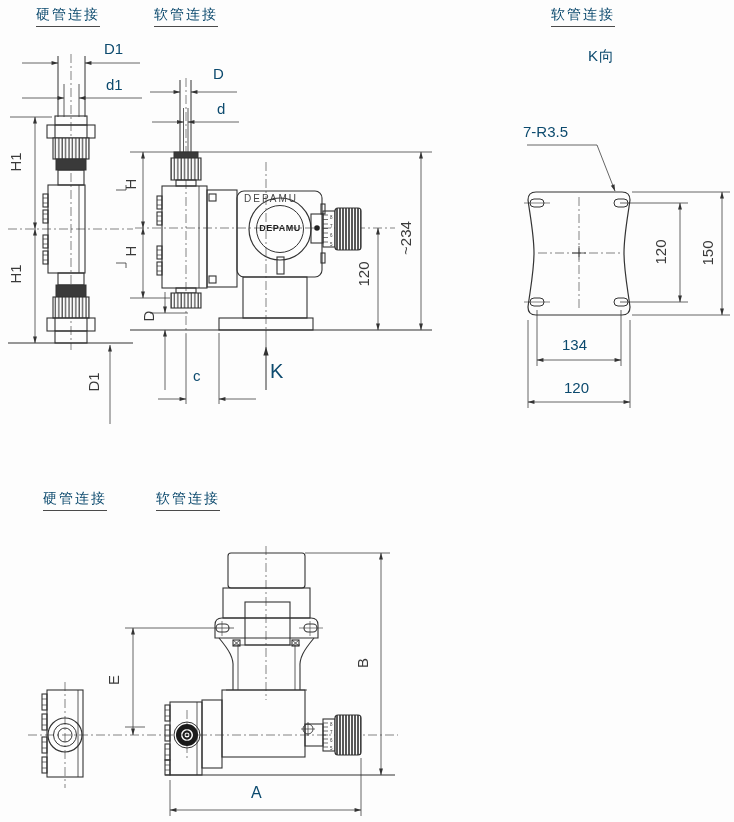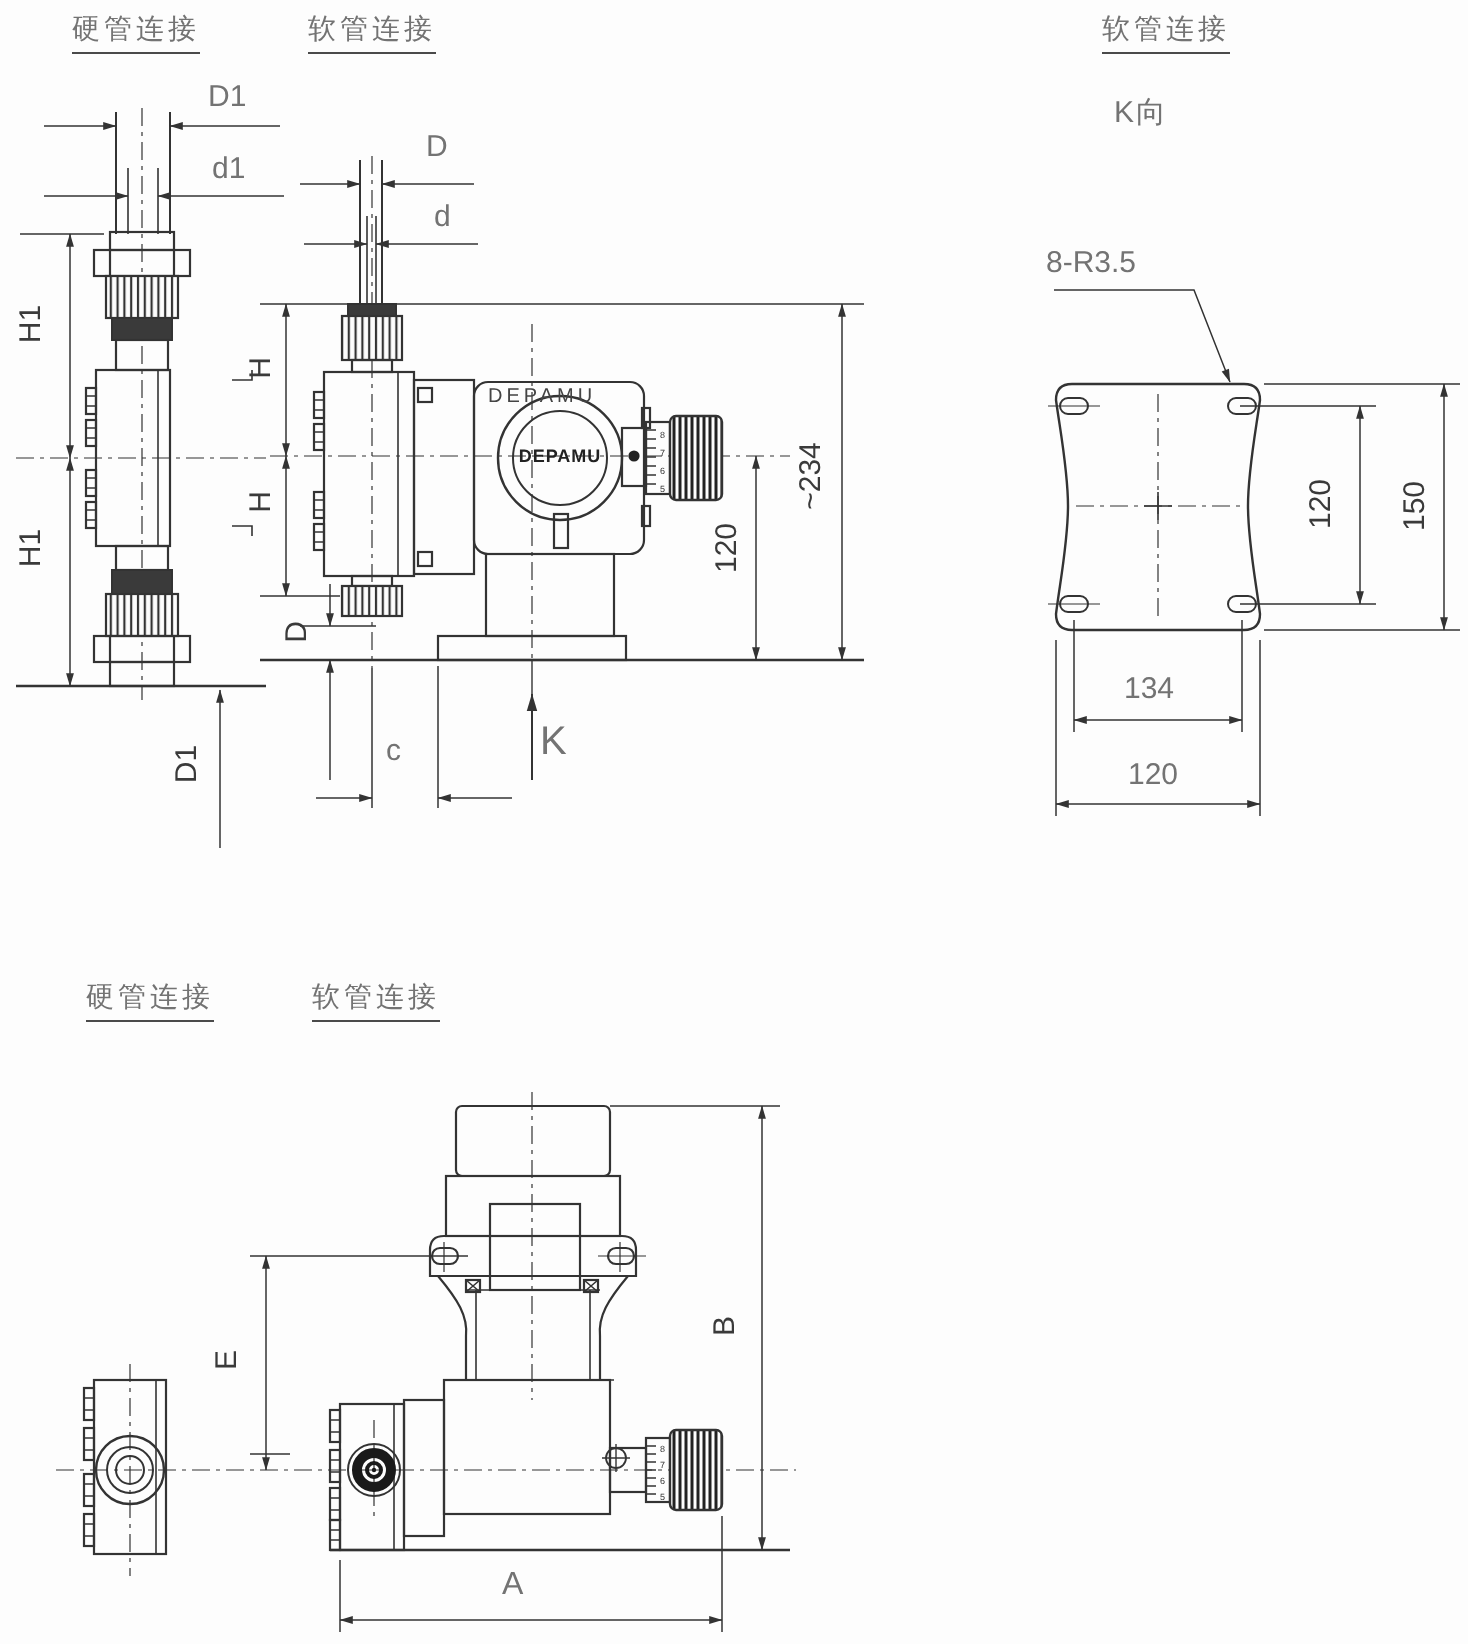--- a/index.html
+++ b/index.html
@@ -1,19 +1,19 @@
 <!DOCTYPE html>
 <html><head>
 <meta charset="utf-8">
 <style>
   html,body{margin:0;padding:0;background:#fff;}
   #stage{position:relative;width:734px;height:822px;background:#fdfdfd;overflow:hidden;
          font-family:"Liberation Sans",sans-serif;color:#333;}
   svg{position:absolute;left:0;top:0;}
-  .lab{position:absolute;white-space:nowrap;color:#737373;}
+  .lab{position:absolute;white-space:nowrap;color:#0c4a6e;}
   .title{font-size:14px;letter-spacing:2px;border-bottom:1px solid #4a4a4a;padding-bottom:2px;}
   .sub{font-size:15px;letter-spacing:1px;}
   .hlab{font-size:15px;}
   .rlab{position:absolute;width:44px;height:16px;line-height:16px;text-align:center;
         font-size:15px;transform:rotate(-90deg);white-space:nowrap;color:#3a3a3a;}
   .big{font-size:20px;}
   .brand{font-size:10px;letter-spacing:2px;color:#444;}
   .brand2{font-size:9px;font-weight:bold;letter-spacing:.5px;width:54px;text-align:center;color:#222;}
 </style>
 </head>
@@ -266,40 +266,40 @@
   <text x="330" y="742">6</text>
   <text x="330" y="750">5</text>
 </g>
 
 </g>
 </svg>
 
 <div class="lab title" style="left:36px;top:6px;">硬管连接</div>
 <div class="lab title" style="left:154px;top:6px;">软管连接</div>
 <div class="lab title" style="left:551px;top:6px;">软管连接</div>
-<div class="lab sub" style="left:557px;top:47px;">K向</div>
+<div class="lab sub" style="left:588px;top:47px;">K向</div>
 
 <div class="lab hlab" style="left:104px;top:40px;">D1</div>
 <div class="lab hlab" style="left:106px;top:76px;">d1</div>
 <div class="lab hlab" style="left:213px;top:65px;">D</div>
 <div class="lab hlab" style="left:217px;top:100px;">d</div>
 
 <div class="rlab" style="left:-6px;top:154px;">H1</div>
 <div class="rlab" style="left:-6px;top:266px;">H1</div>
 <div class="rlab" style="left:109px;top:176px;">H</div>
 <div class="rlab" style="left:109px;top:243px;">H</div>
 <div class="rlab" style="left:384px;top:230px;">~234</div>
 <div class="rlab" style="left:342px;top:266px;">120</div>
 <div class="rlab" style="left:127px;top:308px;">D</div>
 <div class="rlab" style="left:72px;top:374px;">D1</div>
 
 <div class="lab hlab" style="left:193px;top:367px;">c</div>
 <div class="lab big" style="left:270px;top:360px;">K</div>
 
-<div class="lab hlab" style="left:523px;top:123px;">8-R3.5</div>
+<div class="lab hlab" style="left:523px;top:123px;">7-R3.5</div>
 <div class="rlab" style="left:639px;top:244px;">120</div>
 <div class="rlab" style="left:686px;top:245px;">150</div>
 <div class="lab hlab" style="left:562px;top:336px;">134</div>
 <div class="lab hlab" style="left:564px;top:379px;">120</div>
 
 <div class="lab title" style="left:43px;top:490px;">硬管连接</div>
 <div class="lab title" style="left:156px;top:490px;">软管连接</div>
 
 <div class="rlab" style="left:92px;top:672px;">E</div>
 <div class="rlab" style="left:341px;top:655px;">B</div>

